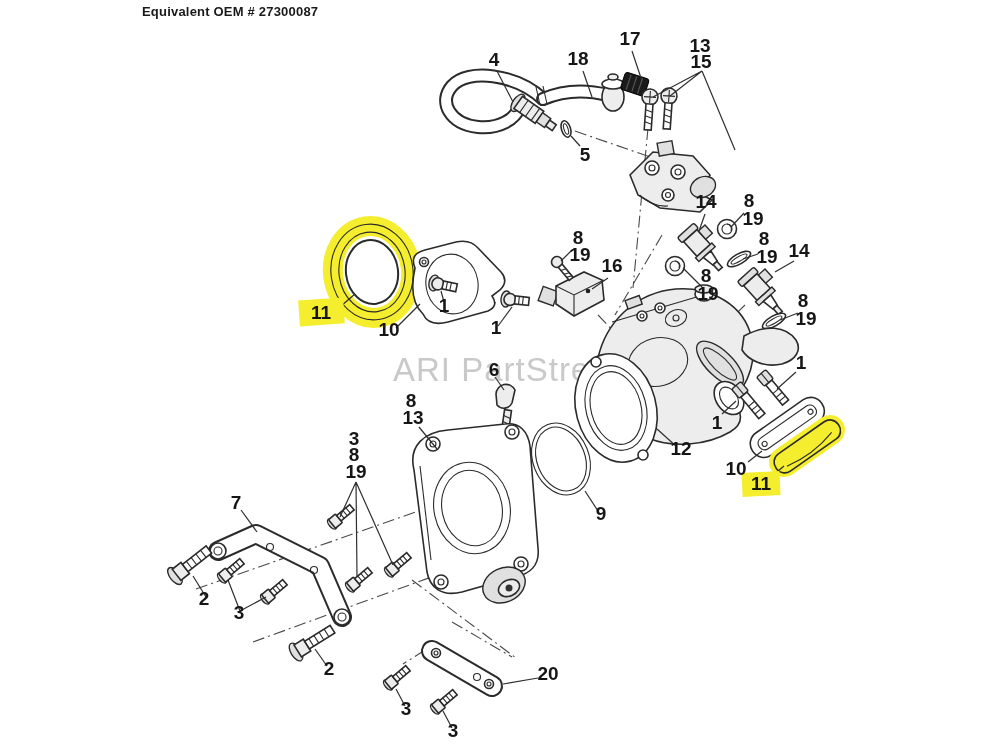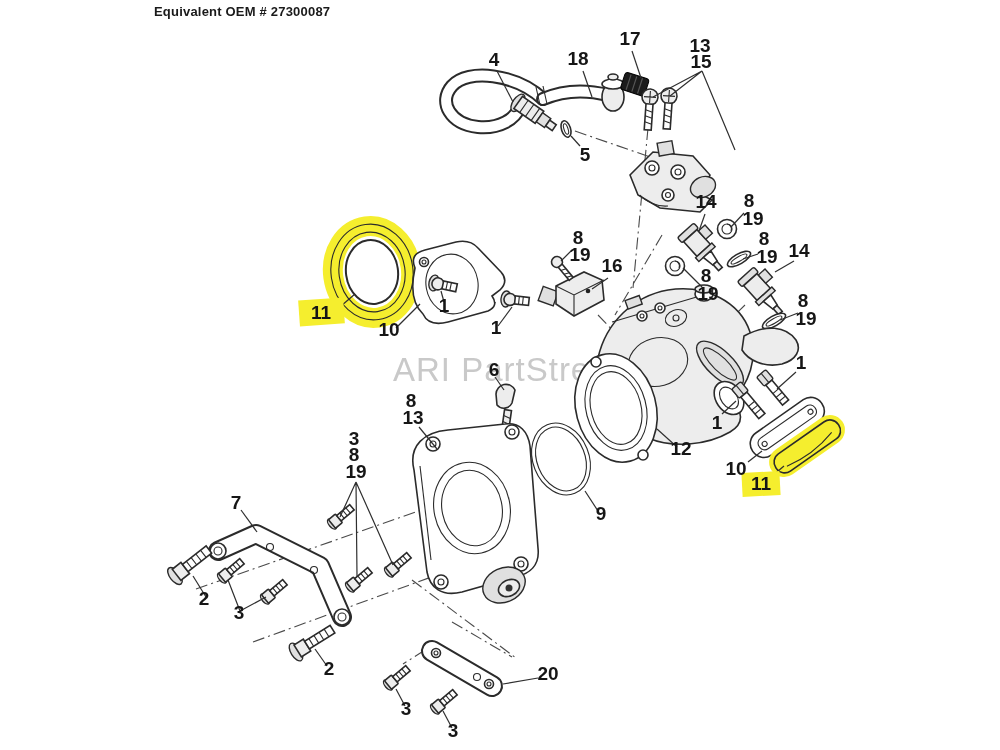--- a/index.html
+++ b/index.html
@@ -1,18 +1,18 @@
 <!DOCTYPE html>
 <html><head>
 <meta charset="utf-8">
 <style>
   html,body{margin:0;padding:0;background:#ffffff;}
   #stage{position:relative;width:1000px;height:750px;background:#ffffff;overflow:hidden;
          font-family:"Liberation Sans",sans-serif;}
-  #doc-title{position:absolute;left:154px;top:4px;font-size:13px;font-weight:bold;
+  #doc-title{position:absolute;left:142px;top:4px;font-size:13px;font-weight:bold;
              color:#1a1a1a;letter-spacing:0.2px;}
   svg{position:absolute;left:0;top:0;}
   .lbl{font-family:"Liberation Sans",sans-serif;font-size:19px;font-weight:bold;
        fill:#161616;text-anchor:middle;}
   .wm{font-family:"Liberation Sans",sans-serif;font-size:33px;fill:#c9c9c9;
       letter-spacing:1px;}
   .ld{stroke:#2f2f2f;stroke-width:1.2;fill:none;}
   .cl{stroke:#4a4a4a;stroke-width:1.1;fill:none;stroke-dasharray:12 4 2 4;}
   .p1{stroke:#2b2b2b;stroke-width:1.6;fill:#ffffff;}
   .p2{stroke:#2b2b2b;stroke-width:1.6;fill:#ededed;}

